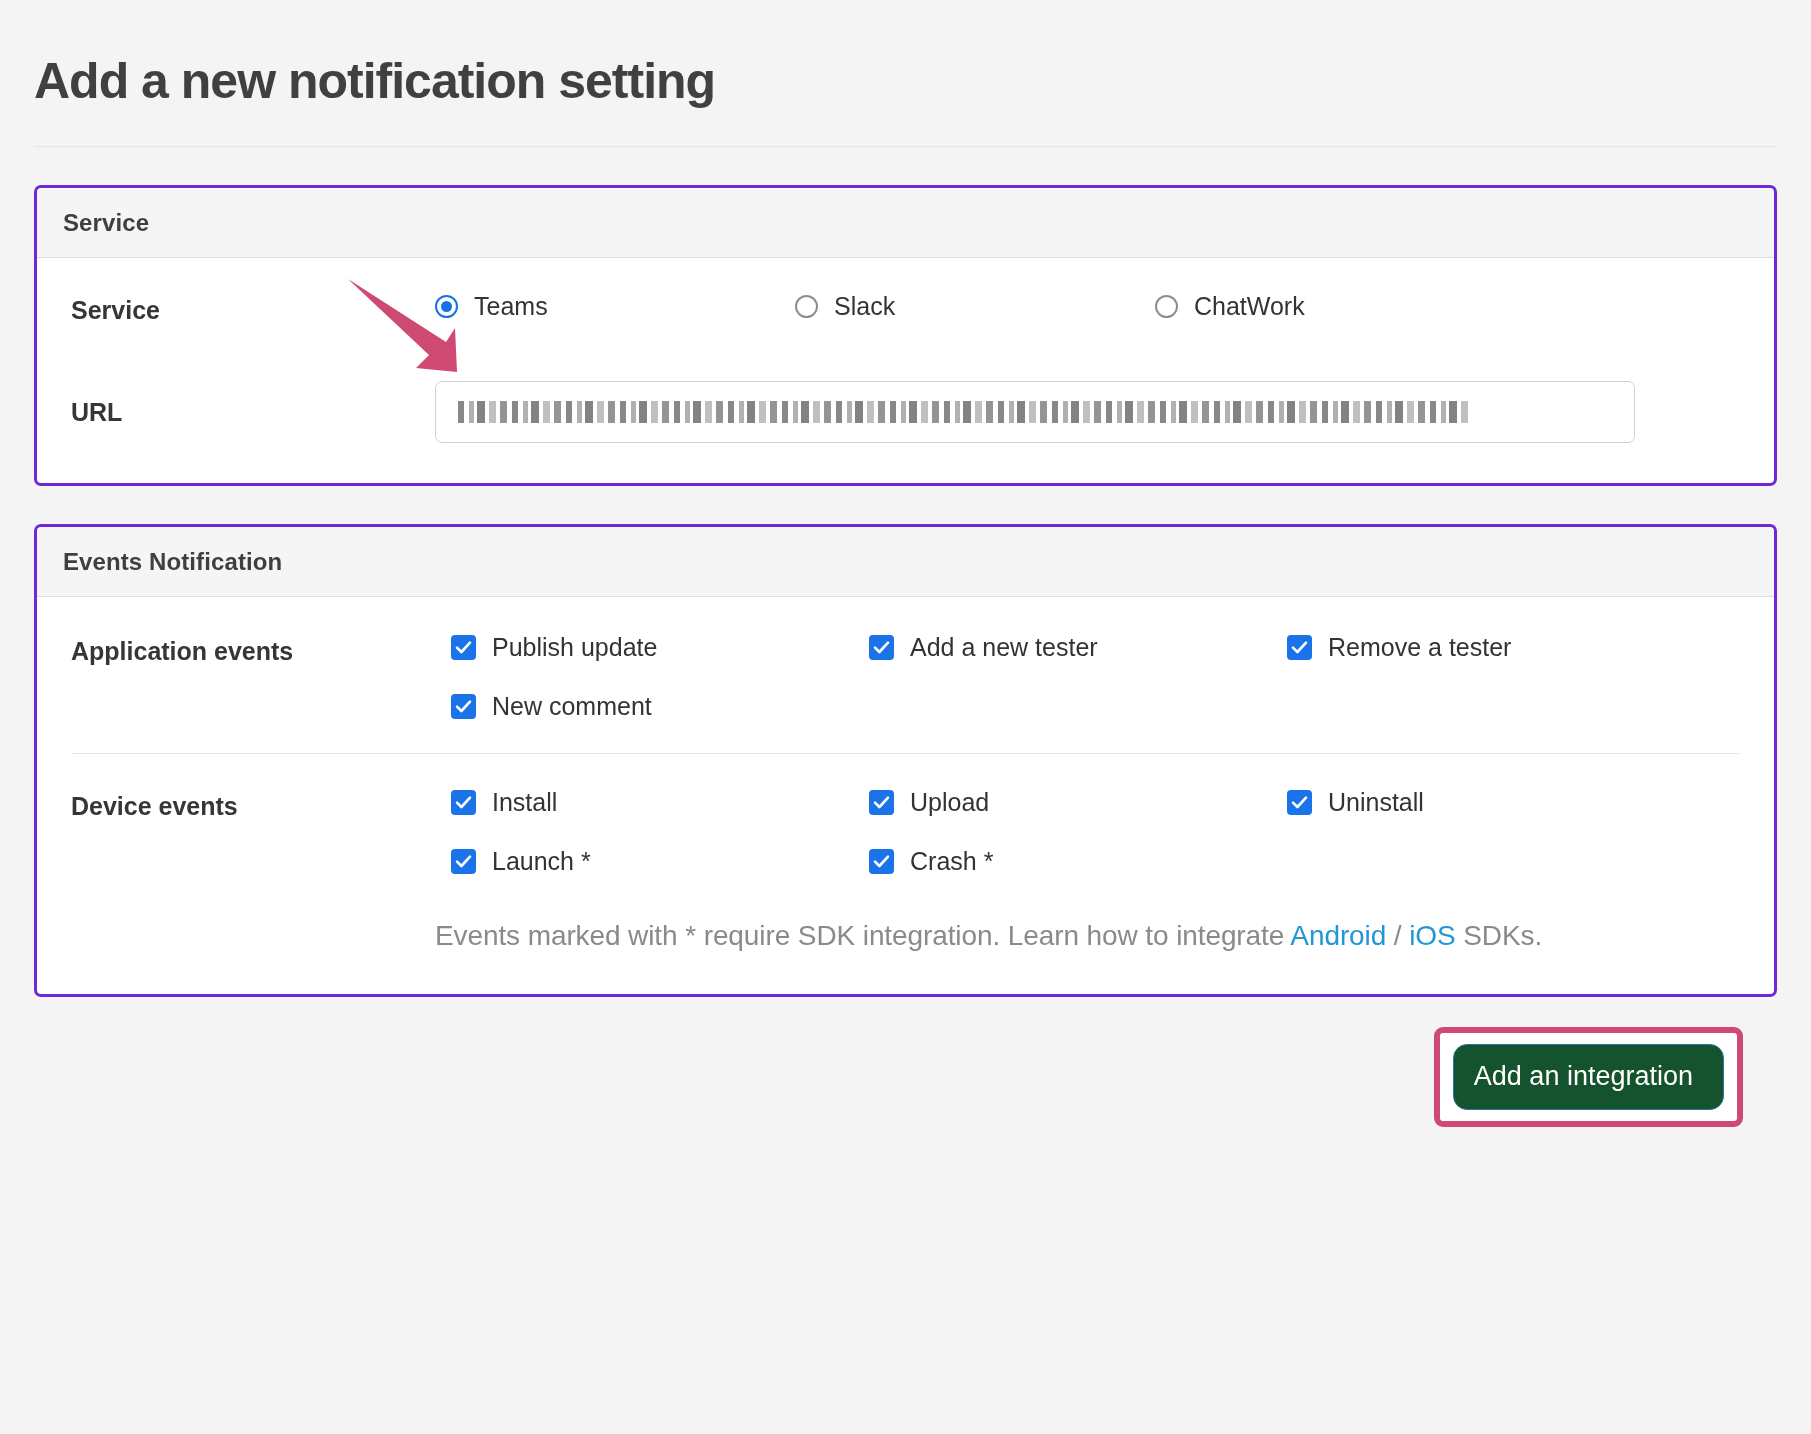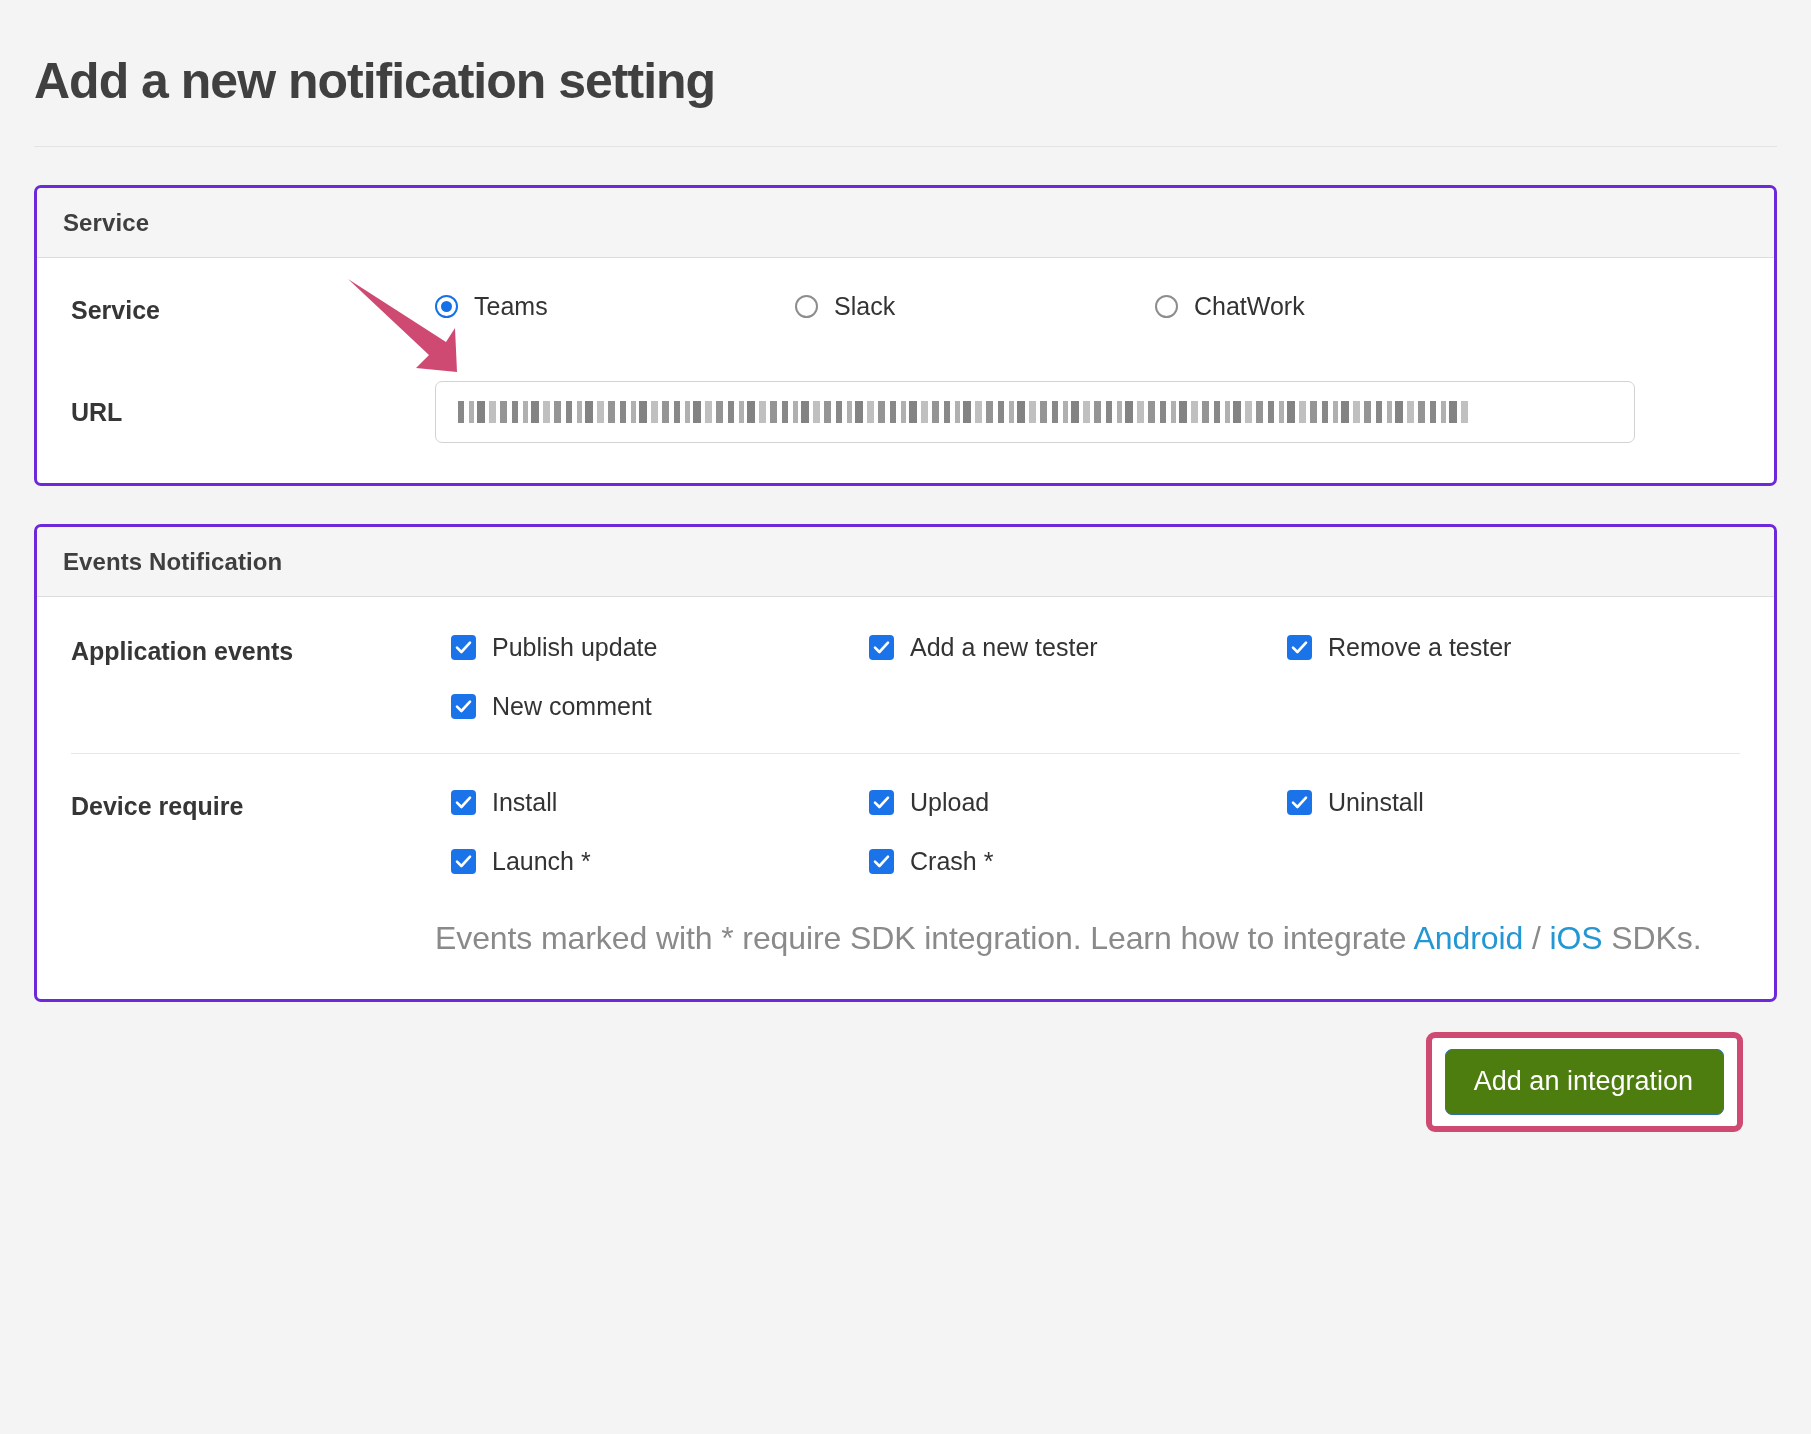--- a/index.html
+++ b/index.html
@@ -189,21 +189,21 @@
   .checkbox svg { position: absolute; top: 4px; left: 4px; }
 
   .divider-inner {
     height: 1px;
     background: #e7e7e7;
     margin: 0 34px;
   }
 
   .footnote {
     padding: 16px 34px 42px 398px;
-    font-size: 32px;
+    font-size: 28px;
     color: #8a8a8a;
     letter-spacing: -0.1px;
   }
   .footnote a {
     color: #2397d4;
     text-decoration: none;
   }
 
   
   .footer-area {
@@ -213,26 +213,26 @@
     position: relative;
   }
   .btn-highlight {
     border: 6px solid #cf4a72;
     border-radius: 9px;
     background: #ffffff;
     padding: 11px 13px;
     display: inline-block;
   }
   .btn-primary {
-    background: #4d7c0f;
+    background: #14532d;
     border: 1px solid #2f73a1;
-    border-radius: 7px;
+    border-radius: 14px;
     color: #ffffff;
     font-size: 27px;
-    padding: 18px 30px 19px 28px;
+    padding: 18px 30px 19px 20px;
     cursor: pointer;
     line-height: 1;
     font-family: "Liberation Sans", sans-serif;
   }
 
   
   .arrow-annotation {
     position: absolute;
     left: 345px;
     top: 276px;
@@ -350,21 +350,21 @@
               </label>
             </div>
           </div>
 
         </div>
       </div>
 
       <div class="divider-inner"></div>
 
       <div class="form-row events-group second">
-        <div class="form-label">Device require</div>
+        <div class="form-label">Device events</div>
         <div class="form-control-area">
 
           <div class="cbrow">
             <div class="cb-col">
               <label class="cb-opt">
                 <span class="checkbox">
                   <svg width="17" height="17" viewBox="0 0 17 17">
                       <path d="M2 8.6 L6.4 13 L15 3.6" stroke="#ffffff" stroke-width="2.6" fill="none" stroke-linecap="round" stroke-linejoin="round"></path>
                     </svg>
                 </span>

